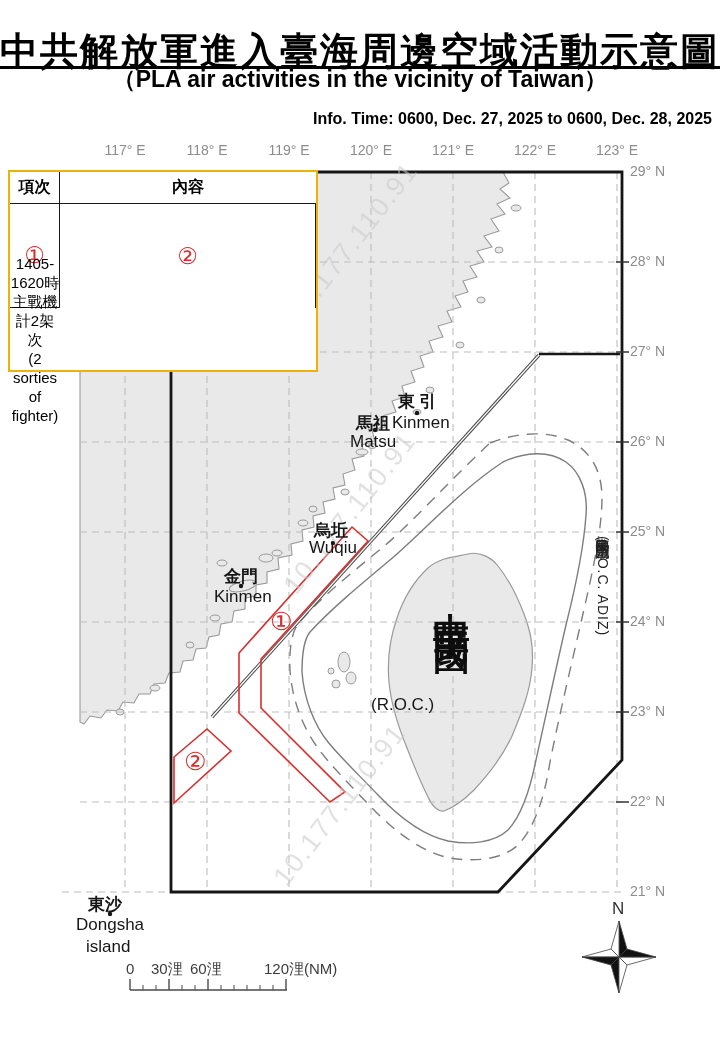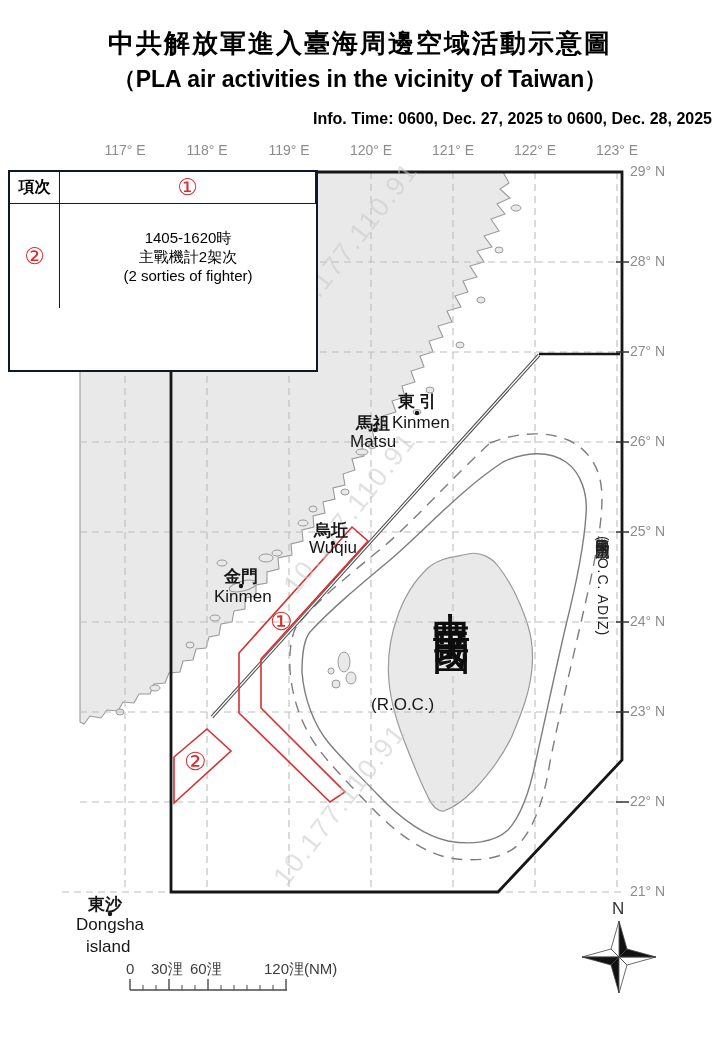--- a/index.html
+++ b/index.html
@@ -7,33 +7,33 @@
   .page {
     position:relative; width:720px; height:1040px; background:#fff;
     font-family:"Liberation Sans","DejaVu Sans",sans-serif; overflow:hidden;
   }
   .abs { position:absolute; }
 
   
   .title {
     top:26px; left:0; width:100%; text-align:center;
     font-family:"Liberation Serif","DejaVu Serif",serif;
-    font-size:26px; font-weight:700; letter-spacing:2px; color:#000;
+    font-size:38px; font-weight:700; letter-spacing:2px; color:#000;text-decoration:underline;
   }
   .subtitle {
     top:64px; left:0; width:100%; text-align:center;
     font-size:23px; font-weight:700; color:#000; letter-spacing:0px;
   }
   .info-zh { top:92px; right:8px; font-size:15px; font-weight:700; color:#000; }
   .info-en { top:110px; right:8px; font-size:16px; font-weight:700; color:#000; }
 
   
   .datatable {
     left:8px; top:170px; width:310px; height:202px; background:#fff;
-    border:2px solid #0f172a; display:grid;
+    border:2px solid #eab308; display:grid;
     grid-template-columns:50px 1fr; grid-template-rows:32px 104px 62px;
     z-index:5;
   }
   .cell { display:flex; flex-direction:column; align-items:center; justify-content:center; }
   .c-br { border-right:1.5px solid #1a1a1a; }
   .c-bb { border-bottom:1.5px solid #1a1a1a; }
   .th { font-family:"Liberation Serif","DejaVu Serif",serif; font-size:16px; font-weight:700; color:#000; }
   .tline { font-size:15px; line-height:19px; color:#000; text-align:center; }
   .badge-red { color:#d63030; font-size:23px; line-height:23px; }
 
@@ -207,20 +207,21 @@
       <polygon points="656,957 619,957 627,949" fill="#111"></polygon>
     </g>
   </svg>
 
   <div class="abs watermark" style="left:352px; top:243px;">10.177.110.91</div>
   <div class="abs watermark" style="left:350px; top:513px;">10.177.110.91</div>
   <div class="abs watermark" style="left:340px; top:805px;">10.177.110.91</div>
 
   <div class="abs datatable">
     <div class="cell c-br c-bb th">項次</div>
+    <div class="cell c-bb th">內容</div>
 
     <div class="cell c-br c-bb badge-red">①</div>
 
     <div class="cell c-br badge-red">②</div>
     <div class="cell">
       <div class="tline">1405-1620時</div>
       <div class="tline">主戰機計2架次</div>
       <div class="tline">(2 sorties of fighter)</div>
     </div>
   </div>

